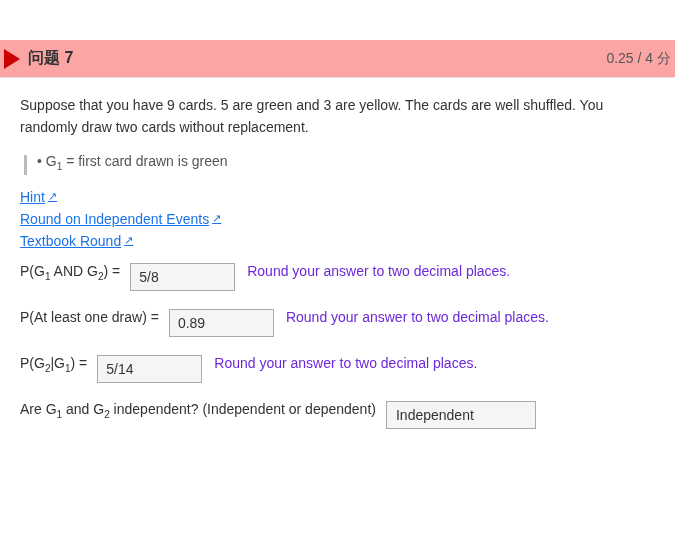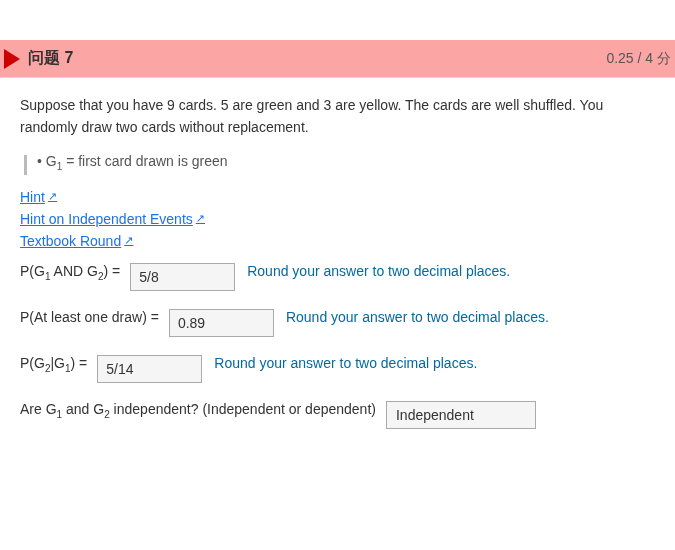--- a/index.html
+++ b/index.html
@@ -112,21 +112,21 @@
       background: #f5f5f5;
       padding: 4px 8px;
       font-size: 14px;
       color: #333;
       width: 105px;
       outline: none;
       height: 28px;
     }
     .round-note {
       font-size: 14px;
-      color: #0369a1;
+      color: #6d28d9;
       margin-left: 6px;
     }
 
     sup, sub {
       font-size: 10px;
     }
   </style>
 </head>
 <body>
 
@@ -147,21 +147,21 @@
     <span class="bullet-text">• G<sub>1</sub> = first card drawn is green</span>
   </div>
 
 
   <div class="links-section">
     <a class="link-item">
       <span>Hint</span>
       <span class="link-icon">↗</span>
     </a>
     <a class="link-item">
-      <span>Hint on Independent Events</span>
+      <span>Round on Independent Events</span>
       <span class="link-icon">↗</span>
     </a>
     <a class="link-item">
       <span>Textbook Round</span>
       <span class="link-icon">↗</span>
     </a>
   </div>
 
   <div class="question-row">
     <span class="question-label">P(G<sub>1</sub> AND G<sub>2</sub>) =</span>

